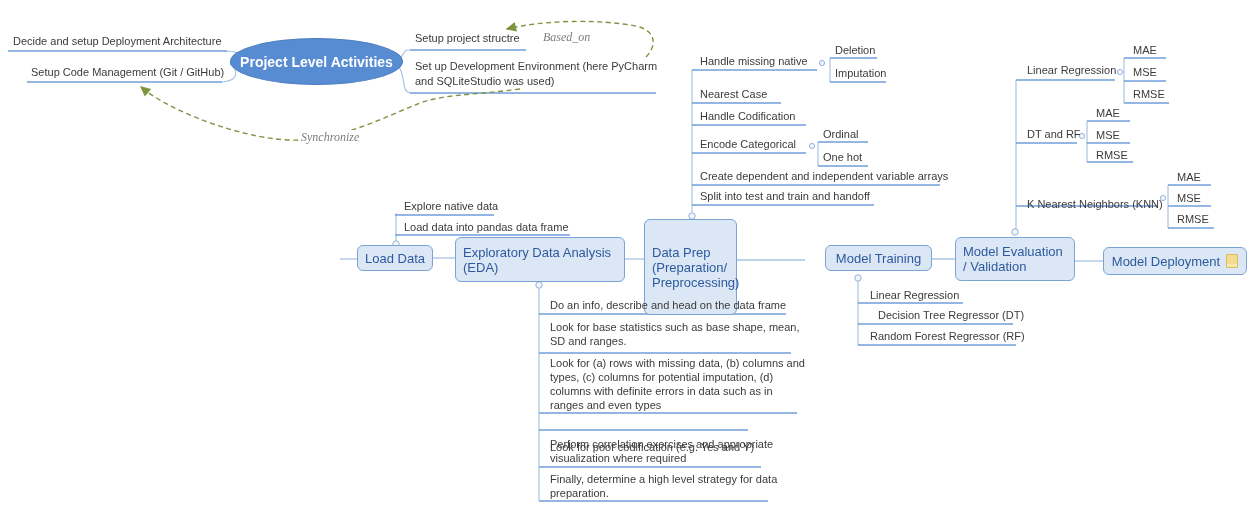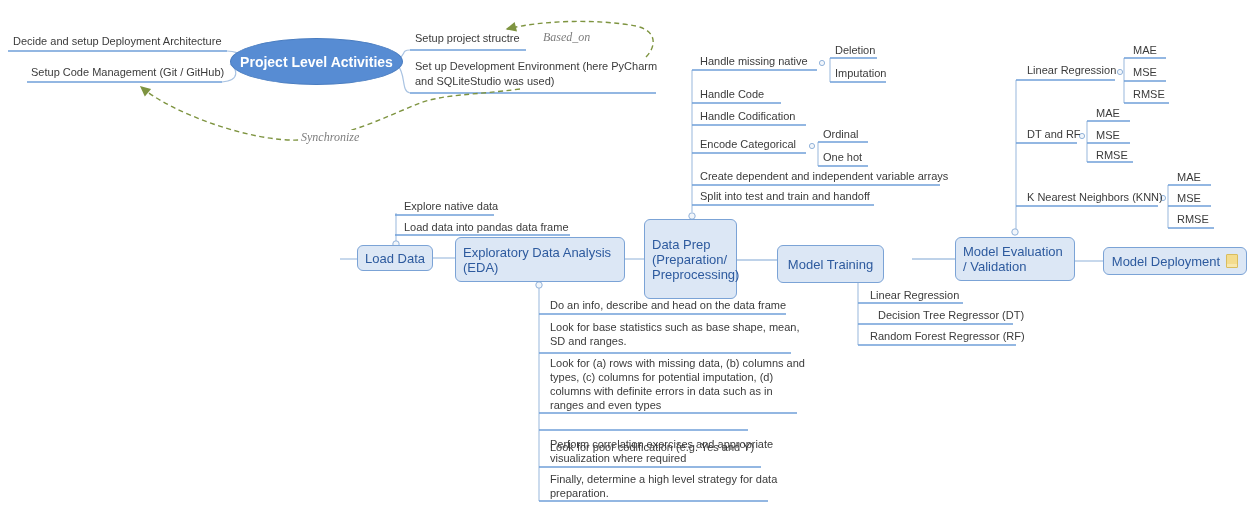--- a/index.html
+++ b/index.html
@@ -151,24 +151,24 @@
 <div class="topic" style="left:31px;top:65px;">Setup Code Management (Git / GitHub)</div>
 <div class="topic" style="left:415px;top:31px;">Setup project structre</div>
 <div class="topic wrap" style="left:415px;top:59px;width:265px;line-height:15px;">Set up Development Environment (here PyCharm
 and SQLiteStudio was used)</div>
 <div class="conn-label" style="left:543px;top:30px;">Based_on</div>
 <div class="conn-label bg" style="left:299px;top:130px;">Synchronize</div>
 
 <div class="box" style="left:357px;top:245px;width:76px;height:26px;">Load Data</div>
 <div class="box ml" style="left:455px;top:237px;width:170px;height:45px;">Exploratory Data Analysis
 (EDA)</div>
-<div class="box ml" style="left:644px;top:219px;width:93px;height:80px;">Data Prep
+<div class="box ml" style="left:644px;top:219px;width:93px;height:96px;">Data Prep
 (Preparation/
 Preprocessing)</div>
-<div class="box" style="left:777px;top:245px;width:107px;height:38px;">Model Training</div>
+<div class="box" style="left:825px;top:245px;width:107px;height:26px;">Model Training</div>
 <div class="box ml" style="left:955px;top:237px;width:120px;height:44px;">Model Evaluation
 / Validation</div>
 <div class="box" style="left:1103px;top:247px;width:144px;height:28px;">
   <span>Model Deployment</span>
   <span class="note-ic"></span>
 </div>
 
 <div class="topic" style="left:404px;top:199px;">Explore native data</div>
 <div class="topic" style="left:404px;top:220px;">Load data into pandas data frame</div>
 
@@ -181,38 +181,38 @@
 ranges and even types</div>
 <div class="topic" style="left:550px;top:440px;">Look for poor codification (e.g. Yes and Y)</div>
 <div class="topic wrap" style="left:550px;top:437px;width:240px;">Perform correlation exercises and appropriate
 visualization where required</div>
 <div class="topic wrap" style="left:550px;top:472px;width:240px;">Finally, determine a high level strategy for data
 preparation.</div>
 
 <div class="topic" style="left:700px;top:54px;">Handle missing native</div>
 <div class="topic" style="left:835px;top:43px;">Deletion</div>
 <div class="topic" style="left:835px;top:66px;">Imputation</div>
-<div class="topic" style="left:700px;top:87px;">Handle Code</div>
+<div class="topic" style="left:700px;top:87px;">Nearest Case</div>
 <div class="topic" style="left:700px;top:109px;">Handle Codification</div>
 <div class="topic" style="left:700px;top:137px;">Encode Categorical</div>
 <div class="topic" style="left:823px;top:127px;">Ordinal</div>
 <div class="topic" style="left:823px;top:150px;">One hot</div>
 <div class="topic" style="left:700px;top:169px;text-align:right;">Create dependent and independent variable arrays</div>
 <div class="topic" style="left:700px;top:189px;">Split into test and train and handoff</div>
 
 <div class="topic" style="left:870px;top:288px;">Linear Regression</div>
 <div class="topic" style="left:870px;top:308px;padding-left:8px;">Decision Tree Regressor (DT)</div>
 <div class="topic" style="left:870px;top:329px;">Random Forest Regressor (RF)</div>
 
 <div class="topic" style="left:1027px;top:63px;">Linear Regression</div>
 <div class="topic" style="left:1133px;top:43px;">MAE</div>
 <div class="topic" style="left:1133px;top:65px;">MSE</div>
 <div class="topic" style="left:1133px;top:87px;">RMSE</div>
 <div class="topic" style="left:1027px;top:127px;">DT and RF</div>
 <div class="topic" style="left:1096px;top:106px;">MAE</div>
 <div class="topic" style="left:1096px;top:128px;">MSE</div>
 <div class="topic" style="left:1096px;top:148px;">RMSE</div>
-<div class="topic" style="left:1027px;top:190px;">K Nearest Neighbors (KNN)</div>
+<div class="topic" style="left:1027px;top:197px;">K Nearest Neighbors (KNN)</div>
 <div class="topic" style="left:1177px;top:170px;">MAE</div>
 <div class="topic" style="left:1177px;top:191px;">MSE</div>
 <div class="topic" style="left:1177px;top:212px;">RMSE</div>
 
 </div>
 
 </body></html>

